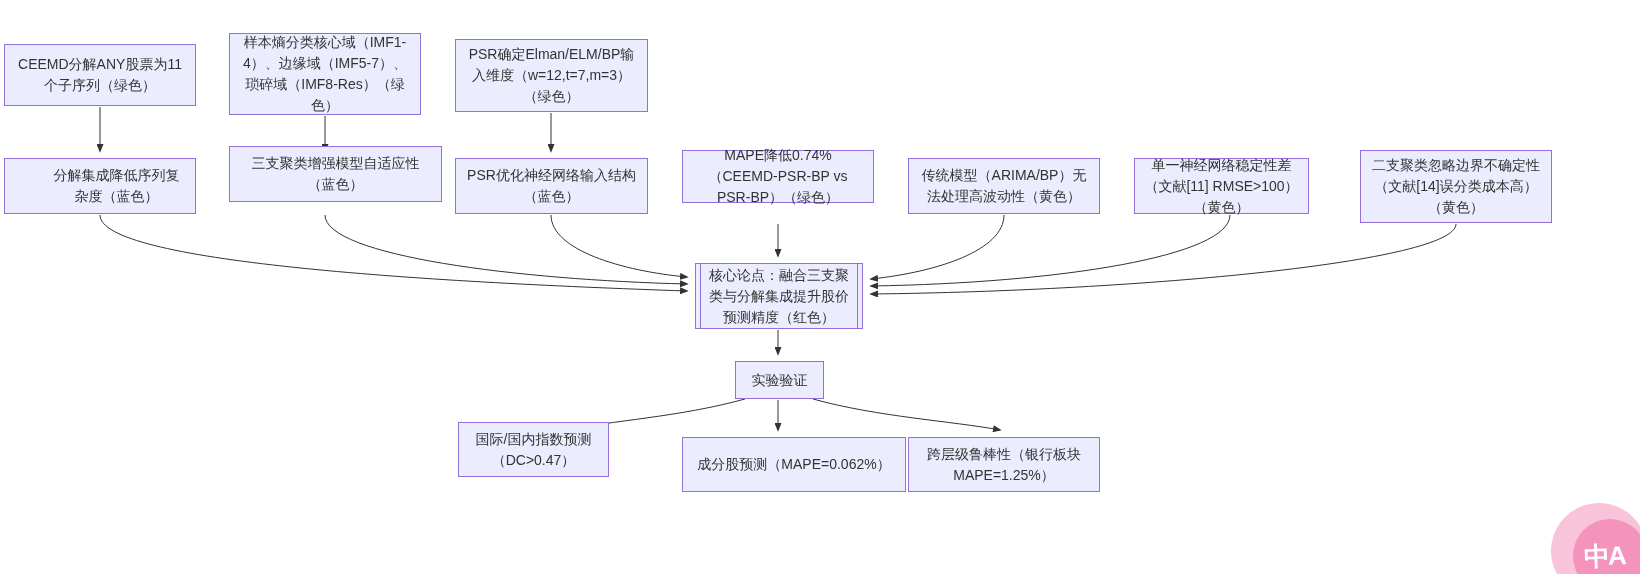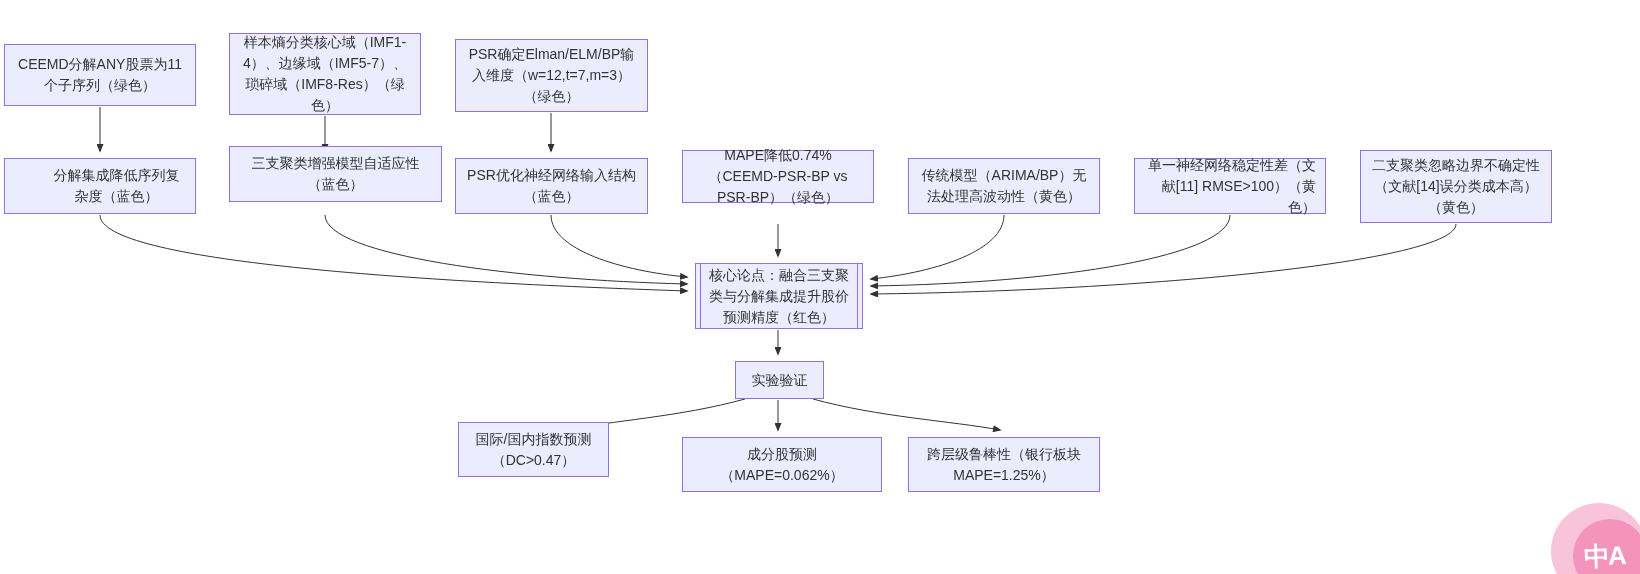--- a/index.html
+++ b/index.html
@@ -49,26 +49,26 @@
 
   
   .n-ceemd        { left:   4px; top:  44px; width: 192px; height: 62px; }
   .n-entropy      { left: 229px; top:  33px; width: 192px; height: 82px; }
   .n-psr-input    { left: 455px; top:  39px; width: 193px; height: 73px; }
   .n-decomp       { left:   4px; top: 158px; width: 192px; height: 56px; padding-left: 42px; }
   .n-threeway     { left: 229px; top: 146px; width: 213px; height: 56px; }
   .n-psr-opt      { left: 455px; top: 158px; width: 193px; height: 56px; align-items: center; }
   .n-mape         { left: 682px; top: 150px; width: 192px; height: 53px; }
   .n-traditional  { left: 908px; top: 158px; width: 192px; height: 56px; }
-  .n-single-nn    { left:1134px; top: 158px; width: 192px; height: 56px; text-align: right; }
+  .n-single-nn    { left:1134px; top: 158px; width: 175px; height: 56px; }
   .n-twoway       { left:1360px; top: 150px; width: 192px; height: 73px; justify-content: center; }
   .n-core         { left: 695px; top: 263px; width: 168px; height: 66px; }
   .n-experiment   { left: 735px; top: 361px; width:  89px; height: 38px; }
   .n-index-pred   { left: 458px; top: 422px; width: 151px; height: 55px; }
-  .n-stock-pred   { left: 682px; top: 437px; width: 200px; height: 55px; }
+  .n-stock-pred   { left: 682px; top: 437px; width: 224px; height: 55px; }
   .n-robustness   { left: 908px; top: 437px; width: 192px; height: 55px; }
 
   
   .translate-badge {
     position: absolute;
     left: 1551px;
     top: 503px;
     width: 96px;
     height: 96px;
     border-radius: 50%;

